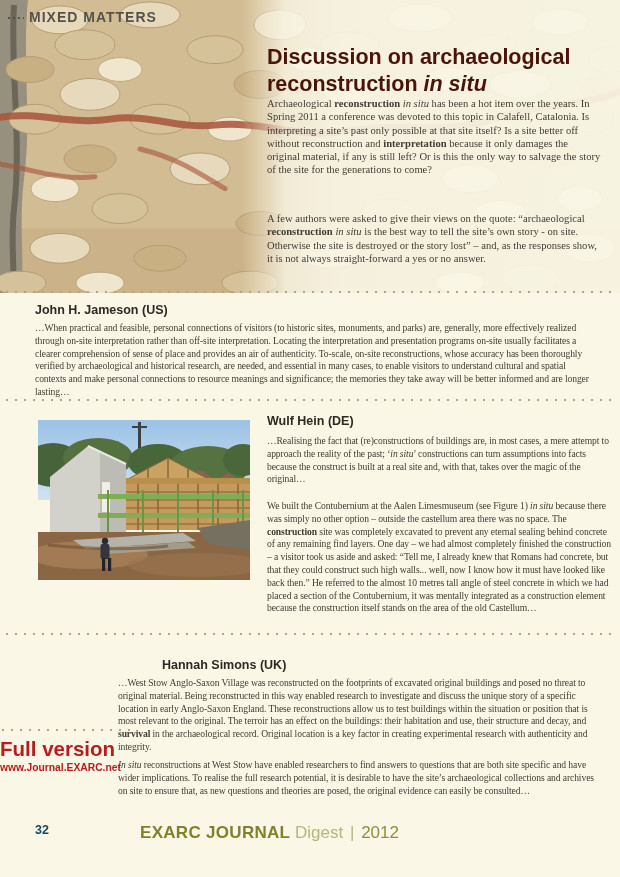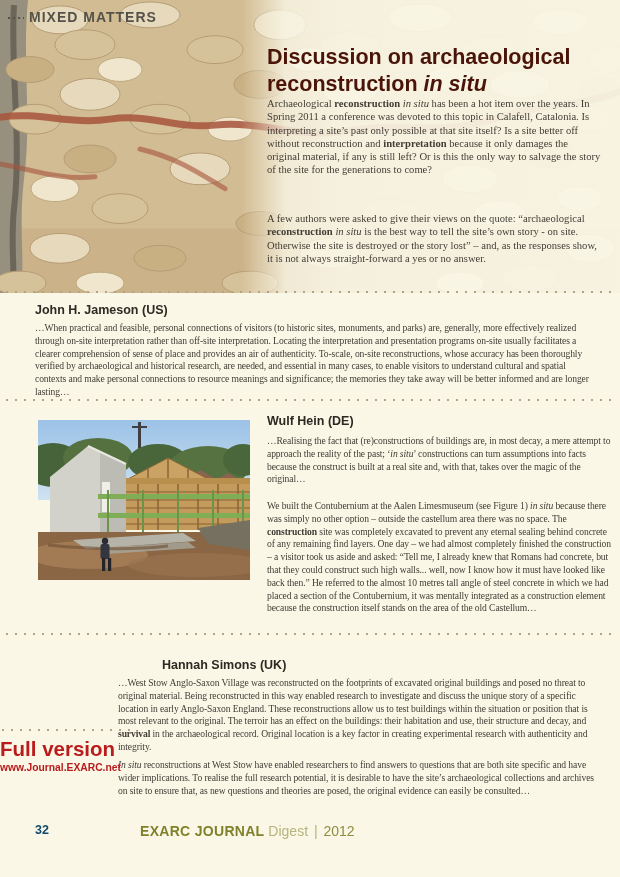--- a/index.html
+++ b/index.html
@@ -51,21 +51,21 @@
   .photo svg{width:100%;height:100%;display:block;}
   .caption{position:absolute;left:38px;top:591px;width:266px;margin:0;
     font-size:9.6px;line-height:14px;color:#5c5850;}
   
   .promo{position:absolute;left:0;top:737px;width:148px;text-align:left;color:#b91c1c;}
   .promo-l1{font-size:20.5px;font-weight:bold;line-height:23px;margin:0;}
   .promo-l2{font-size:14.5px;font-weight:bold;line-height:18px;margin:0;}
   .promo-l3{font-size:10.3px;font-weight:bold;line-height:15px;margin:0;}
   
   .page-num{position:absolute;left:35px;top:823px;font-size:12.5px;font-weight:bold;color:#0c4a6e;}
-  .footer-line{position:absolute;left:140px;top:823px;font-size:14px;}
+  .footer-line{position:absolute;left:140px;top:823px;font-size:17px;}
   .f-journal{font-weight:bold;color:#7f822a;letter-spacing:0.3px;}
   .f-digest{color:#b4b67c;}
   .f-sep{color:#b4b67c;padding:0 2px;}
   .f-year{color:#8c8f3e;}
 </style>
 </head>
 <body>
 
 <div class="page">
 
@@ -201,21 +201,21 @@
       <path d="M10,125 Q80,132 130,126" stroke="#6e4f33" stroke-width="3" opacity="0.6" fill="none"></path>
 
       <circle cx="67" cy="121" r="3.2" fill="#2a2b33"></circle>
       <rect x="62.5" y="124" width="9" height="15" rx="2" fill="#33353f"></rect>
       <rect x="64" y="138" width="3.2" height="13" fill="#23242b"></rect>
       <rect x="70" y="138" width="3.2" height="13" fill="#23242b"></rect>
     </svg>
   </div>
 
   <h2 class="h-author hein-h">Wulf Hein (DE)</h2>
-  <p class="body-text hein-p1"><span>…Realising the fact that (re)constructions of buildings are, in most decay, a mere attempt to approach the reality of the past; ‘</span><span class="i">in situ</span><span>’ constructions can turn assumptions into facts because the construct is built at a real site and, with that, takes over the magic of the original…</span></p>
+  <p class="body-text hein-p1"><span>…Realising the fact that (re)constructions of buildings are, in most cases, a mere attempt to approach the reality of the past; ‘</span><span class="i">in situ</span><span>’ constructions can turn assumptions into facts because the construct is built at a real site and, with that, takes over the magic of the original…</span></p>
   <p class="body-text hein-p2"><span>We built the Contubernium at the Aalen Limesmuseum (see Figure 1) </span><span class="i">in situ</span><span> because there was simply no other option – outside the castellum area there was no space. The </span><span class="b">construction</span><span> site was completely excavated to prevent any eternal sealing behind concrete of any remaining find layers. One day – we had almost completely finished the construction – a visitor took us aside and asked: “Tell me, I already knew that Romans had concrete, but that they could construct such high walls... well, now I know how it must have looked like back then.” He referred to the almost 10 metres tall angle of steel concrete in which we had placed a section of the Contubernium, it was mentally integrated as a construction element because the construction itself stands on the area of the old Castellum…</span></p>
   <div class="dotted sep-2"></div>
 
   <h2 class="h-author simons-h">Hannah Simons (UK)</h2>
   <p class="body-text simons-p1"><span>…West Stow Anglo-Saxon Village was reconstructed on the footprints of excavated original buildings and posed no threat to original material. Being reconstructed in this way enabled research to investigate and discuss the unique story of a specific location in early Anglo-Saxon England. These reconstructions allow us to test buildings within the situation or position that is most relevant to the original. The terroir has an effect on the buildings: their habitation and use, their structure and decay, and </span><span class="b">survival</span><span> in the archaeological record. Original location is a key factor in creating experimental research with authenticity and integrity.</span></p>
   <p class="body-text simons-p2"><span class="i">In situ</span><span> reconstructions at West Stow have enabled researchers to find answers to questions that are both site specific and have wider implications. To realise the full research potential, it is desirable to have the site’s archaeological collections and archives on site to ensure that, as new questions and theories are posed, the original evidence can easily be consulted…</span></p>
 
   <div class="dotted sep-side"></div>
   <div class="promo">
     <p class="promo-l1">Full version</p>

